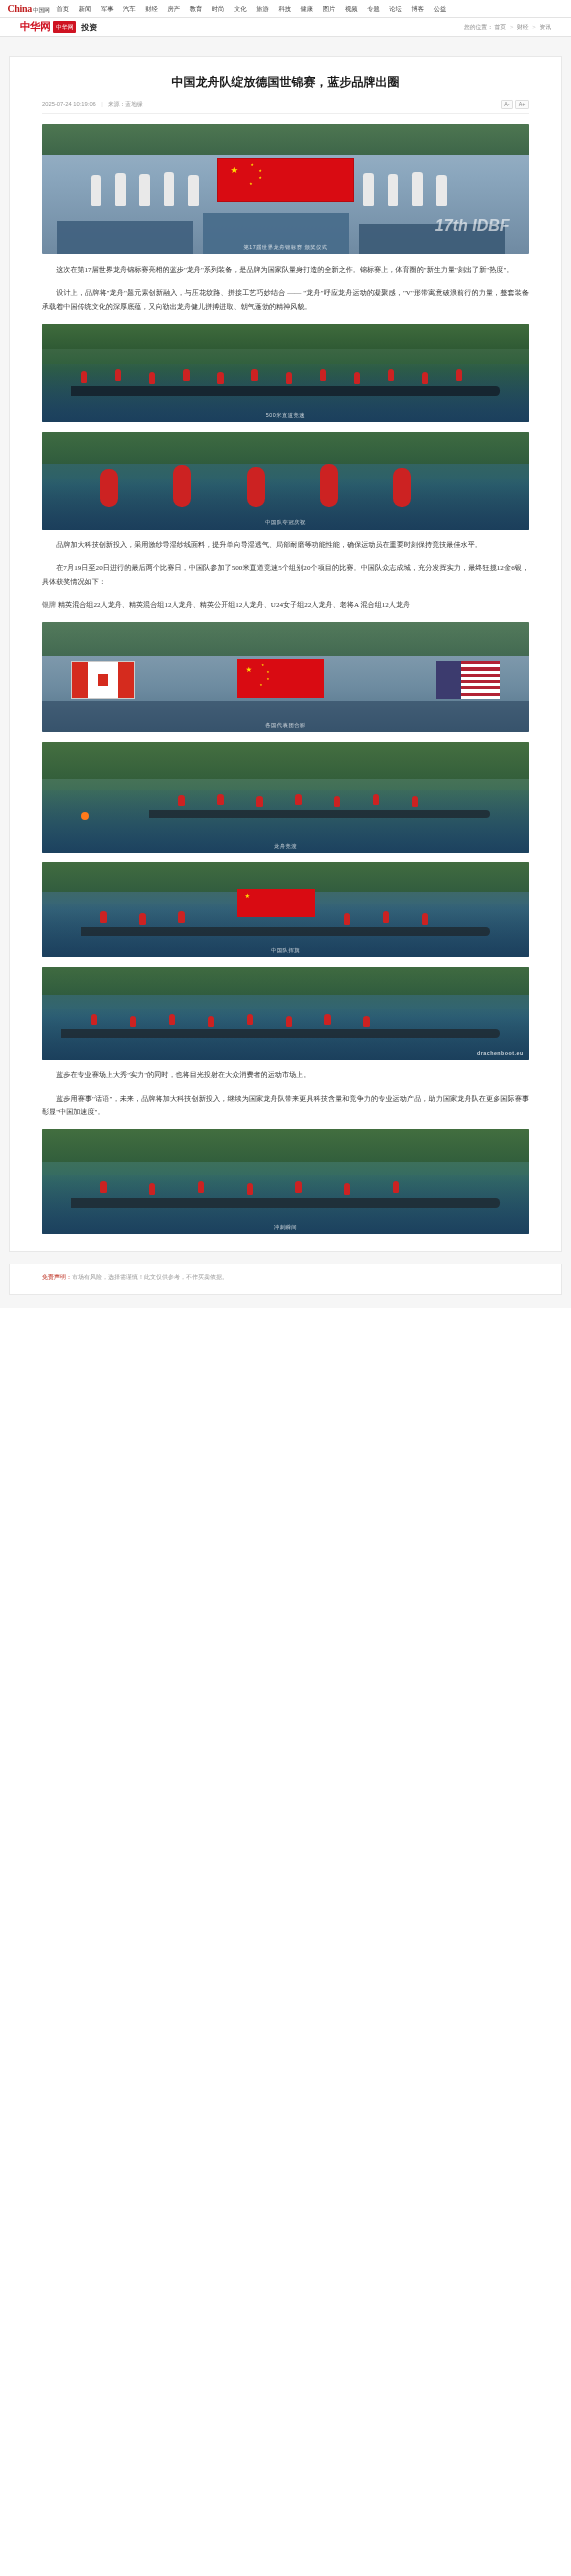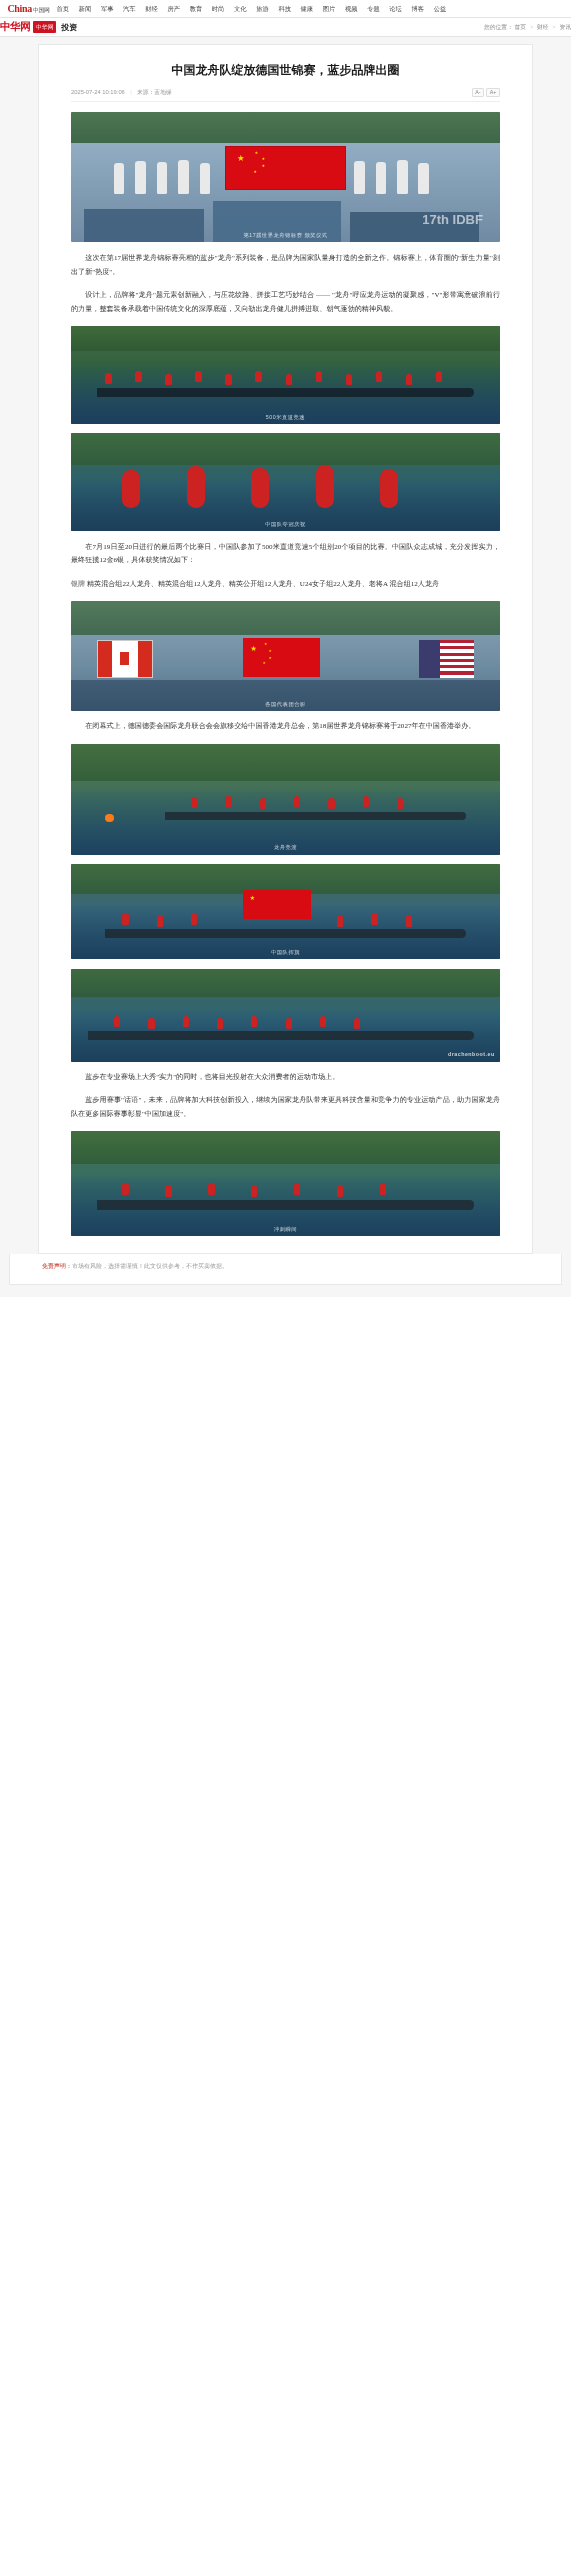--- a/index.html
+++ b/index.html
@@ -40,21 +40,21 @@
   }
   .topnav .spacer { flex:1; }
 
   
   .chanbar {
     height:19px;
     background:#ffffff;
     border-bottom:0.5px solid #e3e3e3;
     display:flex;
     align-items:center;
-    padding:0 0;
+    padding:0 20px;
     font-size:6.9px;
   }
   .chanbar .brand {
     font-family:"Liberation Serif", serif;
     font-size:10.6px;
     font-weight:bold;
     color:#cf1322;
     letter-spacing:-0.5px;
   }
   .chanbar .brandtag {
@@ -74,22 +74,22 @@
   .chanbar .spacer { flex:1; }
   .chanbar .crumb { font-size:5.8px; color:#888; }
   .chanbar .crumb .sepc { color:#ccc; padding:0 2.1px; }
 
   
   .wrap {
     padding:7.4px 0 0 0;
     background:#f6f6f6;
   }
   .card {
-    width:495px;
-    margin:0 auto;
+    width:553px;
+    margin:12px auto;
     background:#fff;
     border:0.5px solid #e8e8e8;
     padding:11.6px 32px 13.7px 32px;
   }
   h1.title {
     font-family:"Liberation Serif", serif;
     font-size:12px;
     line-height:18px;
     font-weight:bold;
     color:#1a1a1a;
@@ -272,21 +272,21 @@
       <div class="paddler wht" style="left:20%;top:50px;height:32px;width:10.6px;"></div>
       <div class="paddler wht" style="left:25%;top:48px;height:34px;width:10.6px;"></div>
       <div class="paddler wht" style="left:30%;top:51px;height:31px;width:10.6px;"></div>
       <div class="paddler wht" style="left:66%;top:49px;height:33px;width:10.6px;"></div>
       <div class="paddler wht" style="left:71%;top:50px;height:32px;width:10.6px;"></div>
       <div class="paddler wht" style="left:76%;top:48px;height:34px;width:10.6px;"></div>
       <div class="paddler wht" style="left:81%;top:51px;height:31px;width:10.6px;"></div>
       <div class="podium" style="left:3%;width:28%;height:33px;background:#3f5f7d;"></div>
       <div class="podium" style="left:33%;width:30%;height:41px;background:#466a8a;"></div>
       <div class="podium" style="left:65%;width:30%;height:30px;background:#3b5a76;"></div>
-      <div style="position:absolute;right:4%;top:100px;color:#fff;opacity:.6;font-size:13px;font-weight:bold;">17th IDBF</div>
+      <div style="position:absolute;right:4%;top:93px;color:#fff;opacity:.6;font-size:16px;font-weight:bold;font-style:italic;">17th IDBF</div>
       <div class="wm">第17届世界龙舟锦标赛 颁奖仪式</div>
     </div>
 
     <p class="para">这次在第17届世界龙舟锦标赛亮相的蓝步"龙舟"系列装备，是品牌为国家队量身打造的全新之作。锦标赛上，体育圈的"新生力量"刻出了新"热度"。</p>
     <p class="para">设计上，品牌将"龙舟"题元素创新融入，与压花纹路、拼接工艺巧妙结合 —— "龙舟"呼应龙舟运动的凝聚感，"V"形带寓意破浪前行的力量，整套装备承载着中国传统文化的深厚底蕴，又向勒出龙舟健儿拼搏进取、朝气蓬勃的精神风貌。</p>
 
     <div class="photo ph-race1">
       <div class="treeline" style="height:25px;"></div>
       <div class="water" style="height:58px;"></div>
       <div class="boat" style="left:6%;top:62px;width:88%;height:9.5px;background:#14202a;"></div>
@@ -309,20 +309,21 @@
       <div class="treeline" style="height:32px;opacity:.8;"></div>
       <div class="water" style="height:51px;"></div>
       <div class="paddler" style="left:12%;top:37px;width:18px;height:38px;border-radius:8.5px;"></div>
       <div class="paddler" style="left:27%;top:33px;width:18px;height:42px;border-radius:8.5px;"></div>
       <div class="paddler" style="left:42%;top:35px;width:18px;height:40px;border-radius:8.5px;"></div>
       <div class="paddler" style="left:57%;top:32px;width:18px;height:43px;border-radius:8.5px;"></div>
       <div class="paddler" style="left:72%;top:36px;width:18px;height:39px;border-radius:8.5px;"></div>
       <div class="wm">中国队夺冠庆祝</div>
     </div>
 
+    <p class="para">品牌加大科技创新投入，采用激纱导湿纱线面料，提升单向导湿透气、局部耐磨等功能性能，确保运动员在重要时刻保持竞技最佳水平。</p>
     <p class="para">在7月19日至20日进行的最后两个比赛日，中国队参加了500米直道竞速5个组别20个项目的比赛。中国队众志成城，充分发挥实力，最终狂揽12金6银，具体获奖情况如下：</p>
 
     <p class="medal-line">
       <b class="silver">银牌</b>
       <span>精英混合组22人龙舟、精英混合组12人龙舟、精英公开组12人龙舟、U24女子组22人龙舟、老将A 混合组12人龙舟</span>
     </p>
 
     <div class="photo ph-team" style="margin-top:9.5px;">
       <div class="treeline" style="height:34px;opacity:.75;"></div>
       <div style="position:absolute;left:6%;top:39px;width:13%;height:38px;background:#fff;border:0.5px solid #ccc;">
@@ -337,21 +338,20 @@
         <span style="position:absolute;left:34%;top:46%;color:#ffde00;font-size:3.2px;">★</span>
         <span style="position:absolute;left:26%;top:60%;color:#ffde00;font-size:3.2px;">★</span>
       </div>
       <div style="position:absolute;right:6%;top:39px;width:13%;height:38px;background:#3c3b6e;">
         <div style="position:absolute;right:0;top:0;width:62%;height:100%;background:repeating-linear-gradient(180deg,#b22234 0 3.2px,#fff 3.2px 6.3px);"></div>
       </div>
       <div class="podium" style="left:0;width:100%;height:31px;background:rgba(30,55,80,.55);"></div>
       <div class="wm">各国代表团合影</div>
     </div>
 
-    <p class="para">在闭幕式上，德国德委会国际龙舟联合会会旗移交给中国香港龙舟总会，第18届世界龙舟锦标赛将于2027年在中国香港举办。</p>
 
     <div class="photo ph-water1">
       <div class="treeline" style="height:37px;opacity:.8;"></div>
       <div class="water" style="height:63px;"></div>
       <div class="buoy" style="left:8%;top:70px;"></div>
       <div class="boat" style="left:22%;top:68px;width:70%;height:8.5px;"></div>
       <div class="paddler" style="left:28%;top:53px;"></div>
       <div class="paddler" style="left:36%;top:52px;"></div>
       <div class="paddler" style="left:44%;top:54px;"></div>
       <div class="paddler" style="left:52%;top:52px;"></div>

